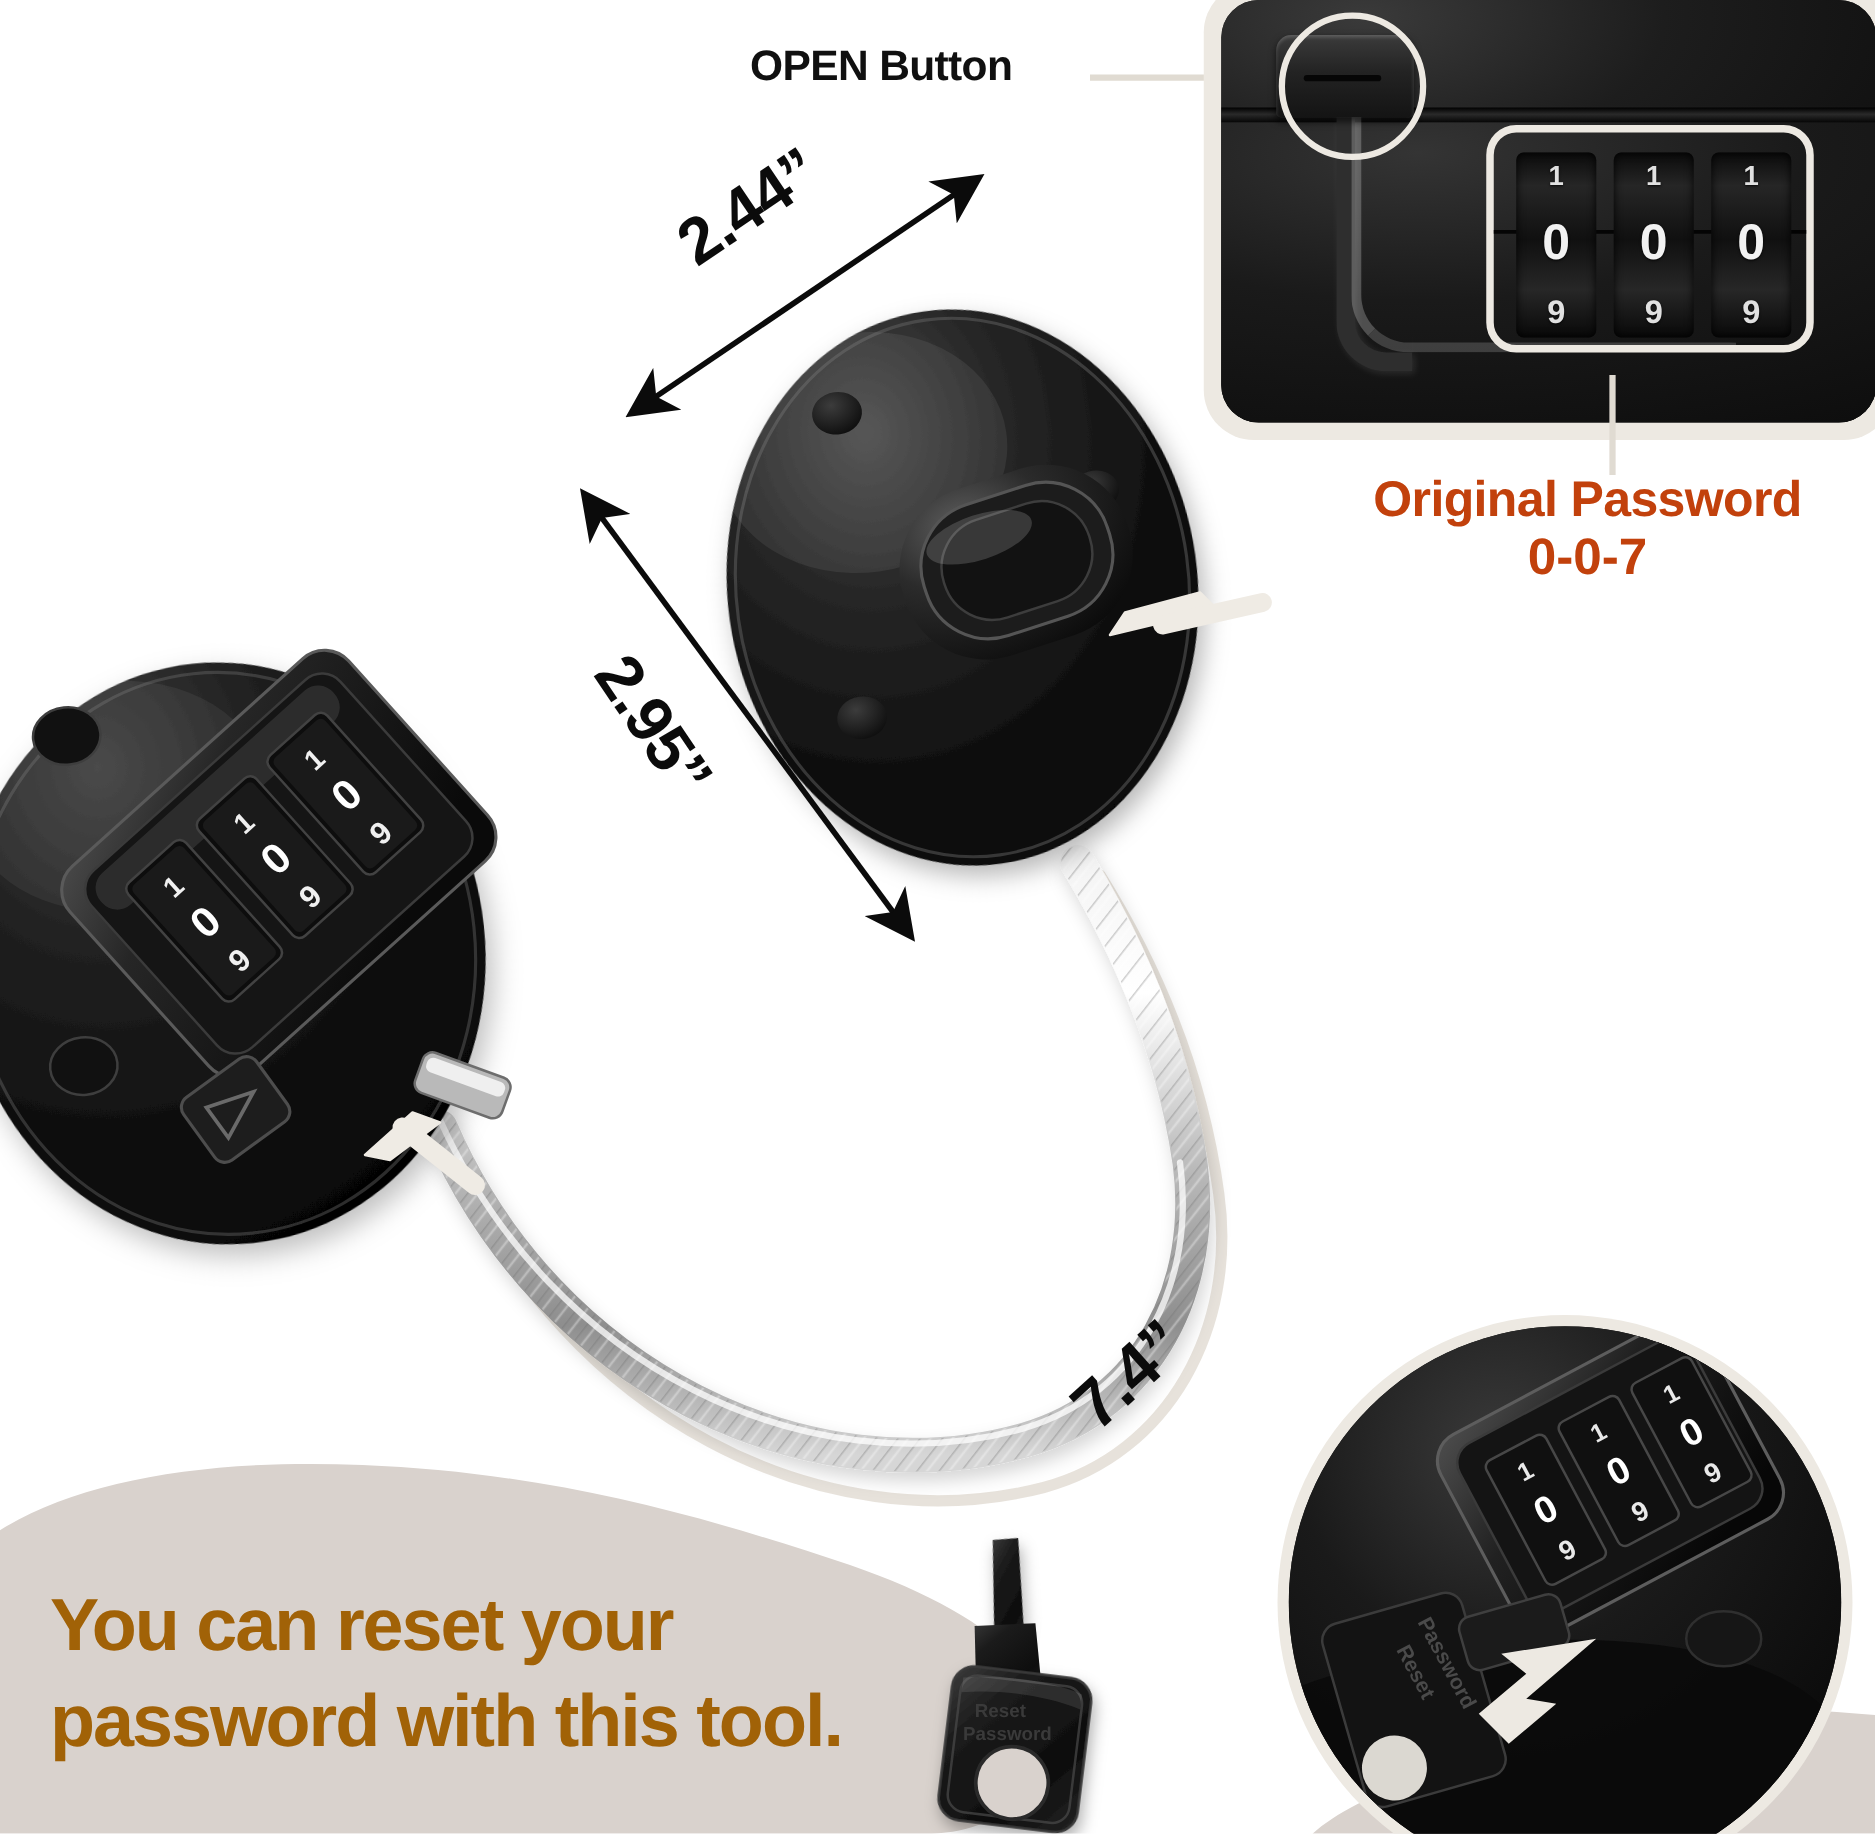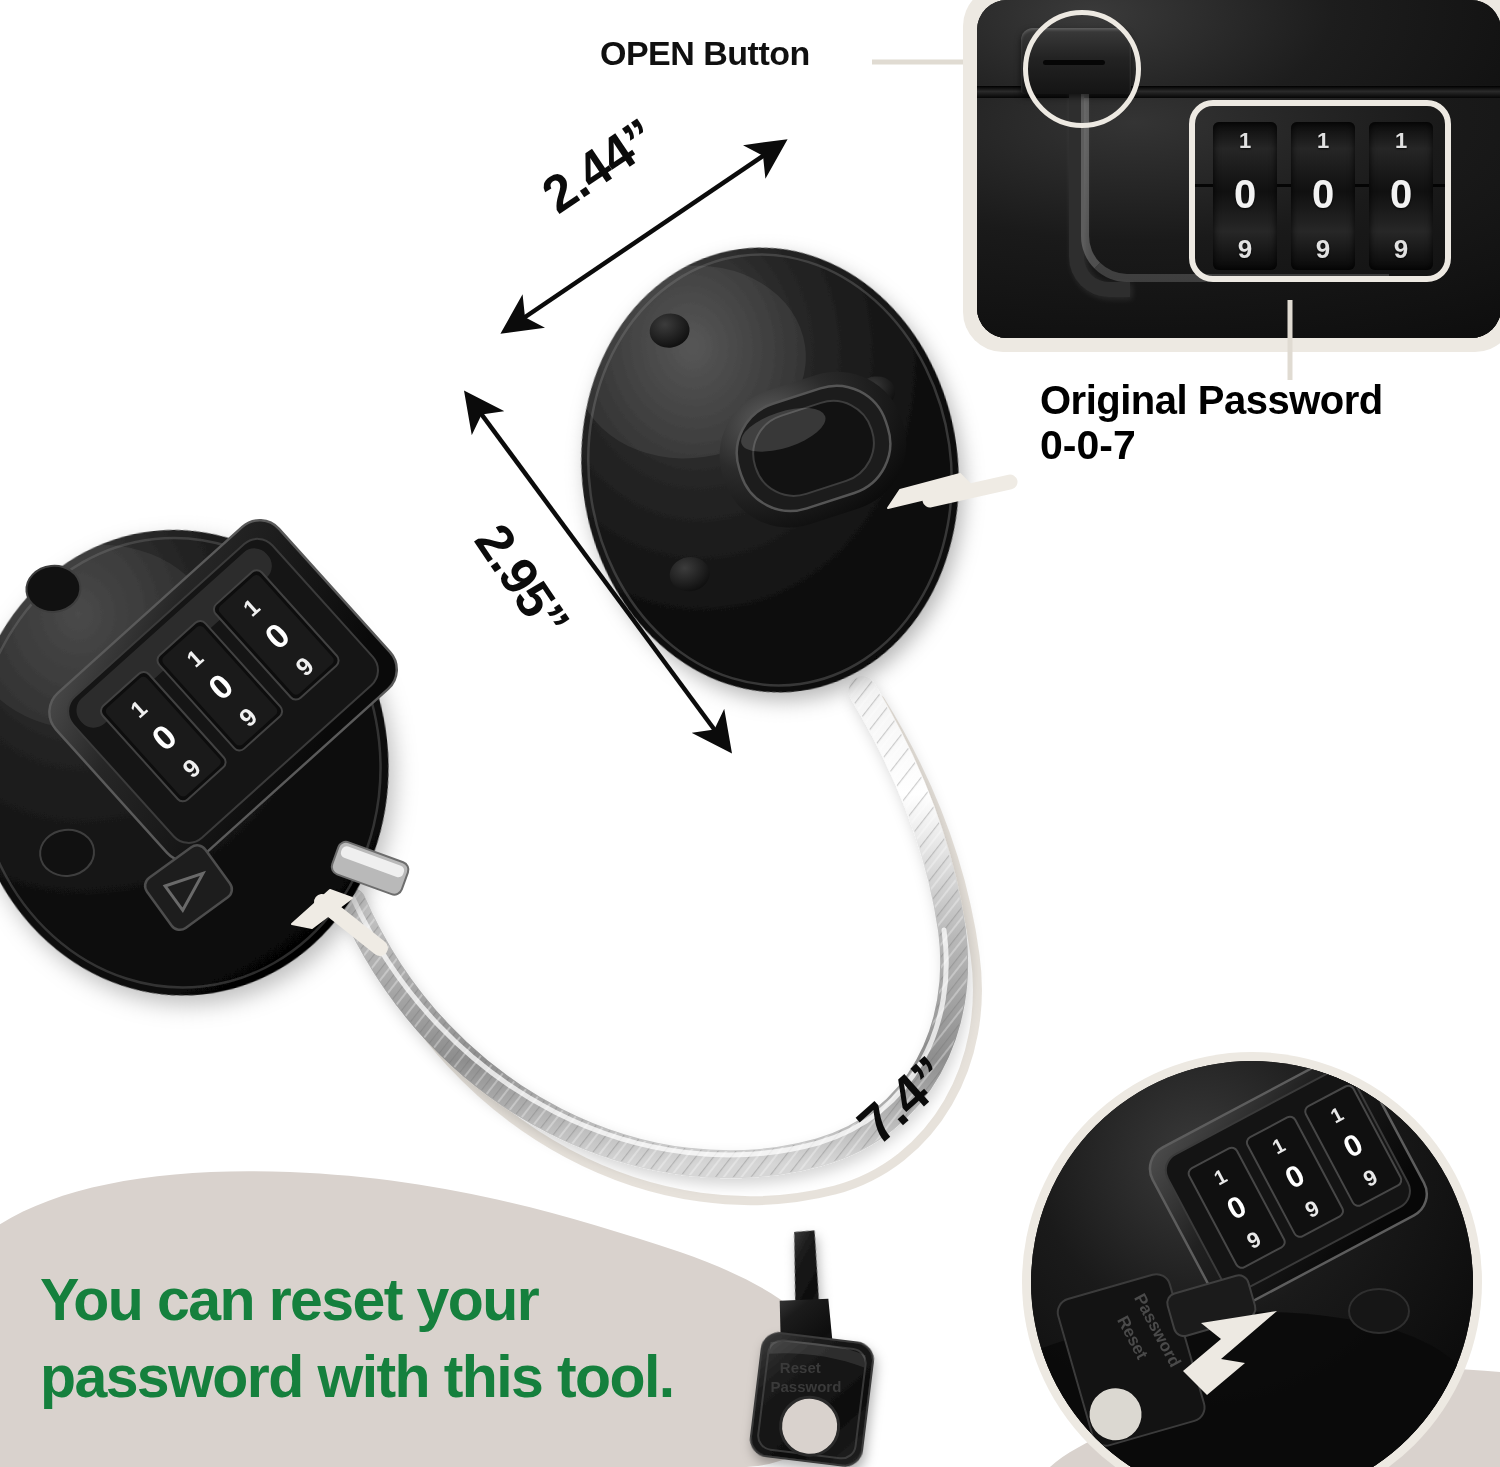--- a/index.html
+++ b/index.html
@@ -15,38 +15,38 @@
 
   
   .label-open{
     position:absolute;left:600px;top:34px;
     font-size:34px;font-weight:bold;color:#101010;
     letter-spacing:-0.5px;white-space:nowrap;
     font-family:"Liberation Sans", sans-serif;
   }
   .label-origpass{
     position:absolute;left:1040px;top:378px;width:460px;
-    font-size:40px;font-weight:bold;color:#000000;
+    text-align:center;font-size:40px;font-weight:bold;color:#c2410c;
     letter-spacing:-0.5px;line-height:1.12;
   }
   .label-origpass .pw{display:block;font-size:41px;letter-spacing:0px;}
 
   .dim{
     position:absolute;
     font-size:52px;font-weight:bold;color:#0b0b0b;
     letter-spacing:-1px;white-space:nowrap;
     transform-origin:0 50%;
   }
   .dim-244{left:548px;top:170px;transform:rotate(-34deg);}
   .dim-295{left:488px;top:500px;transform:rotate(56deg);}
   .dim-74{left:866px;top:1102px;transform:rotate(-42deg);font-size:54px;}
 
   .reset-headline{
     position:absolute;left:40px;top:1262px;width:740px;
-    font-size:59px;font-weight:bold;color:#15803d;
+    font-size:59px;font-weight:bold;color:#a16207;
     line-height:1.30;letter-spacing:-1.6px;
   }
 
   
   .inset-top{
     position:absolute;left:963px;top:-14px;width:552px;height:366px;
     background:#EDE9E2;
     border-radius:40px;
     padding:14px;
     box-sizing:border-box;

